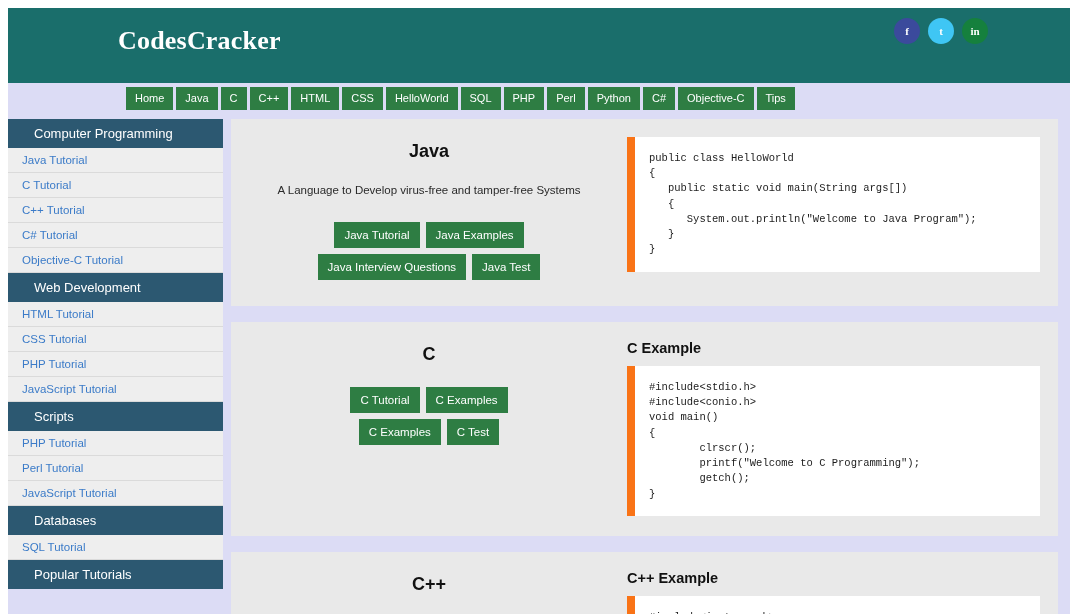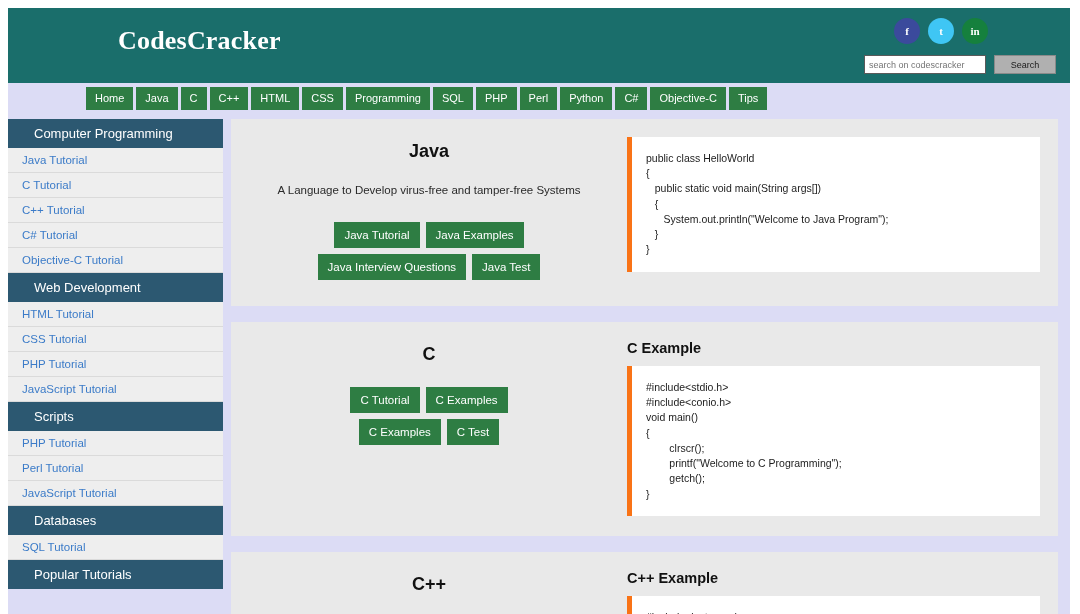--- a/index.html
+++ b/index.html
@@ -57,21 +57,21 @@
     font-family: "Liberation Sans", sans-serif;
     padding: 0;
   }
 
   
   .navbar {
     position: absolute; left: 8px; top: 83px; width: 1062px; height: 30px;
     background: #dcdcf5;
     display: flex; align-items: center;
   }
-  .nav-items { margin-left: 78px; display: flex; gap: 3px; }
+  .nav-items { margin-left: 118px; display: flex; gap: 3px; }
   .nav-item {
     background: #2e7d43; color: #ffffff;
     font-size: 11px; line-height: 1;
     padding: 6px 9px; cursor: pointer;
     white-space: nowrap;
   }
 
   
   .body-strip {
     position: absolute; left: 8px; top: 113px; width: 1062px; height: 501px;
@@ -117,56 +117,52 @@
   .lang-btn {
     background: #2e7d43; color: #ffffff; font-size: 11.5px;
     padding: 7px 10px; cursor: pointer; white-space: nowrap;
   }
 
   .ex-title {
     font-size: 14.5px; font-weight: bold; color: #111111;
     margin: 0 0 10px 0;
   }
   .code-box {
-    background: #ffffff; border-left: 5px solid #f97316;
+    background: #ffffff; border-left: 8px solid #f97316;
     padding: 14px 24px 14px 14px;
-    font-family: Liberation Sans, sans-serif;
+    font-family: Liberation Mono, monospace;
     font-size: 10.5px; line-height: 1.45; color: #1c1c1c;
     white-space: pre; overflow: hidden;
   }
 </style>
 </head>
 <body>
 
 <div id="page">
 
   <div class="header">
     <div class="brand">CodesCracker</div>
 
     <div class="social-wrap">
       <div class="social fb">f</div>
       <div class="social tw">t</div>
       <div class="social li">in</div>
     </div>
 
-    <div class="search-row">
-      <input class="search-input" type="text" placeholder="search on codescracker" style="">
-      <button class="search-btn">Search</button>
-    </div>
   </div>
 
   <div class="navbar">
     <div class="nav-items">
         <div class="nav-item">Home</div>
         <div class="nav-item">Java</div>
         <div class="nav-item">C</div>
         <div class="nav-item">C++</div>
         <div class="nav-item">HTML</div>
         <div class="nav-item">CSS</div>
-        <div class="nav-item">Programming</div>
+        <div class="nav-item">HelloWorld</div>
         <div class="nav-item">SQL</div>
         <div class="nav-item">PHP</div>
         <div class="nav-item">Perl</div>
         <div class="nav-item">Python</div>
         <div class="nav-item">C#</div>
         <div class="nav-item">Objective-C</div>
         <div class="nav-item">Tips</div>
       </div>
   </div>
 

